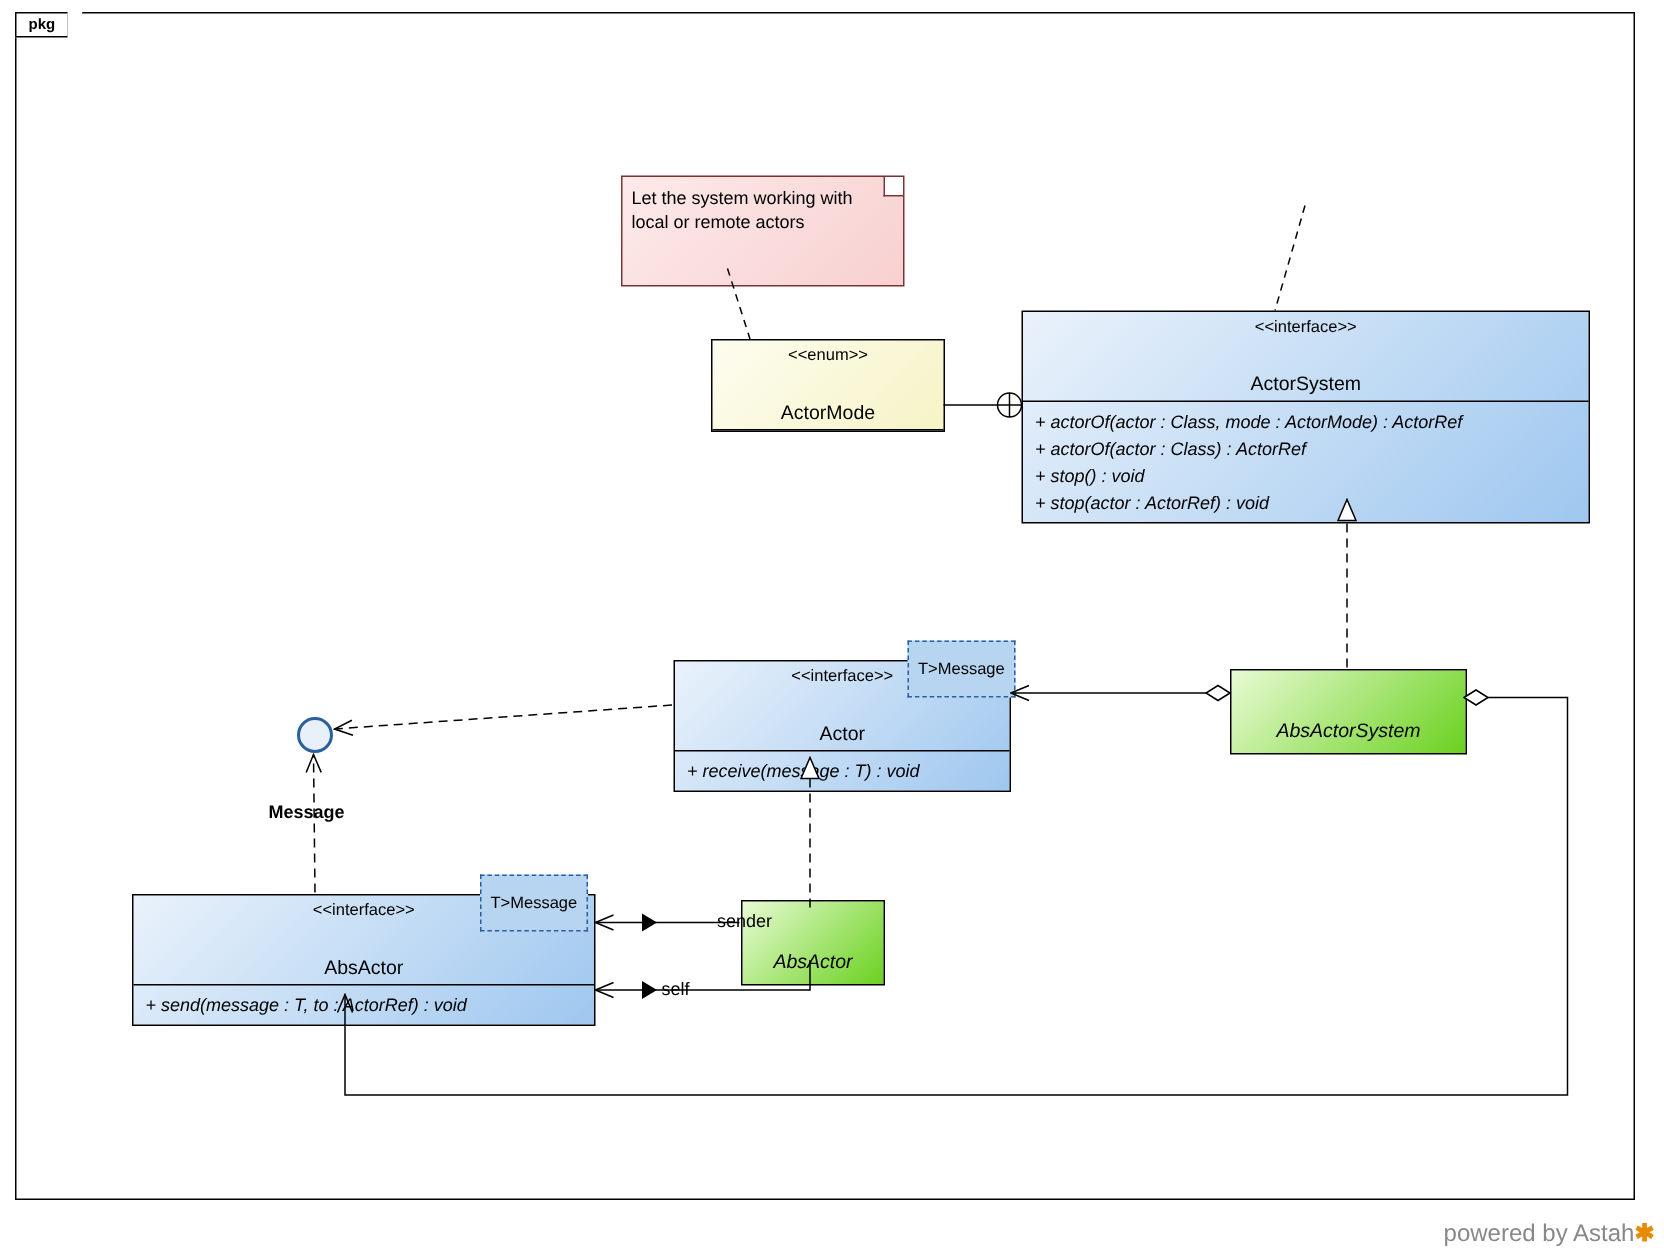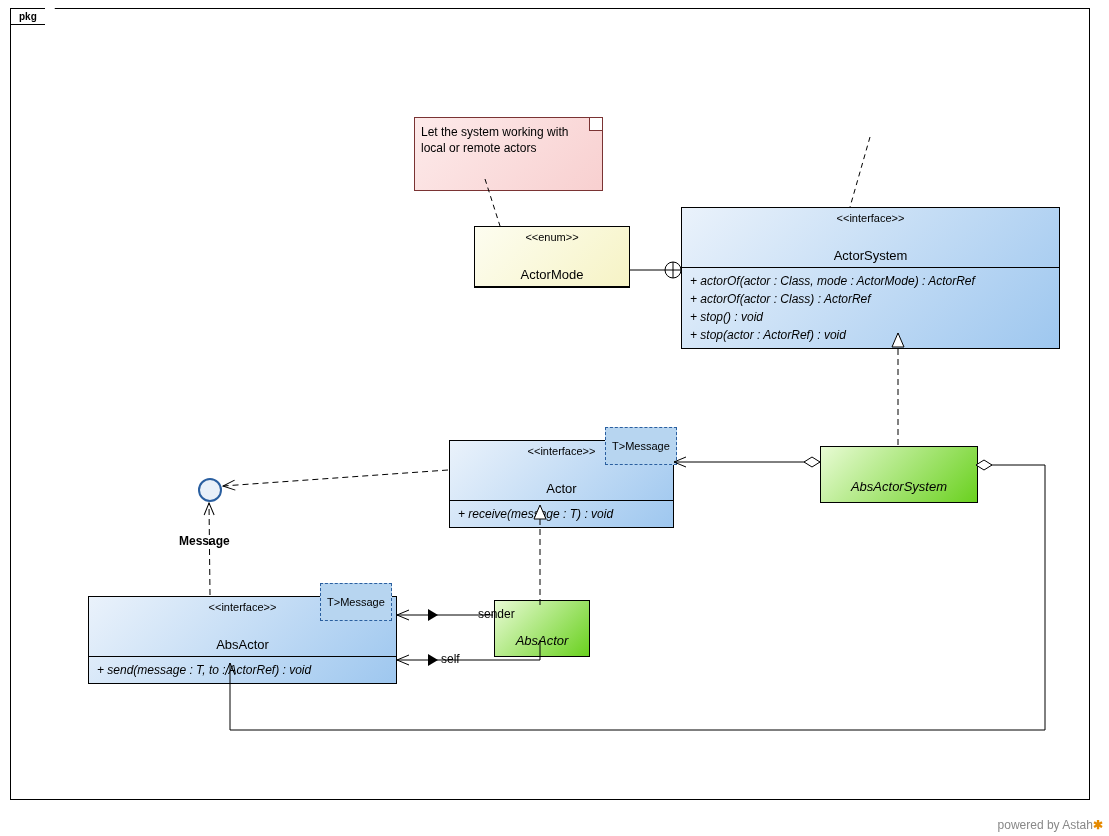--- a/index.html
+++ b/index.html
@@ -109,21 +109,21 @@
   svg.overlay {
     position: absolute;
     top: 0;
     left: 0;
     pointer-events: none;
   }
   .footer {
     position: absolute;
     right: 6px;
     bottom: 4px;
-    font-size: 12px;
+    font-size: 16px;
     color: #888;
     margin-top: 40px;
   }
   .footer .orange { color: #e68a00; font-weight: bold; }
 </style>
 </head>
 <body>
 
 <div class="canvas">
 

